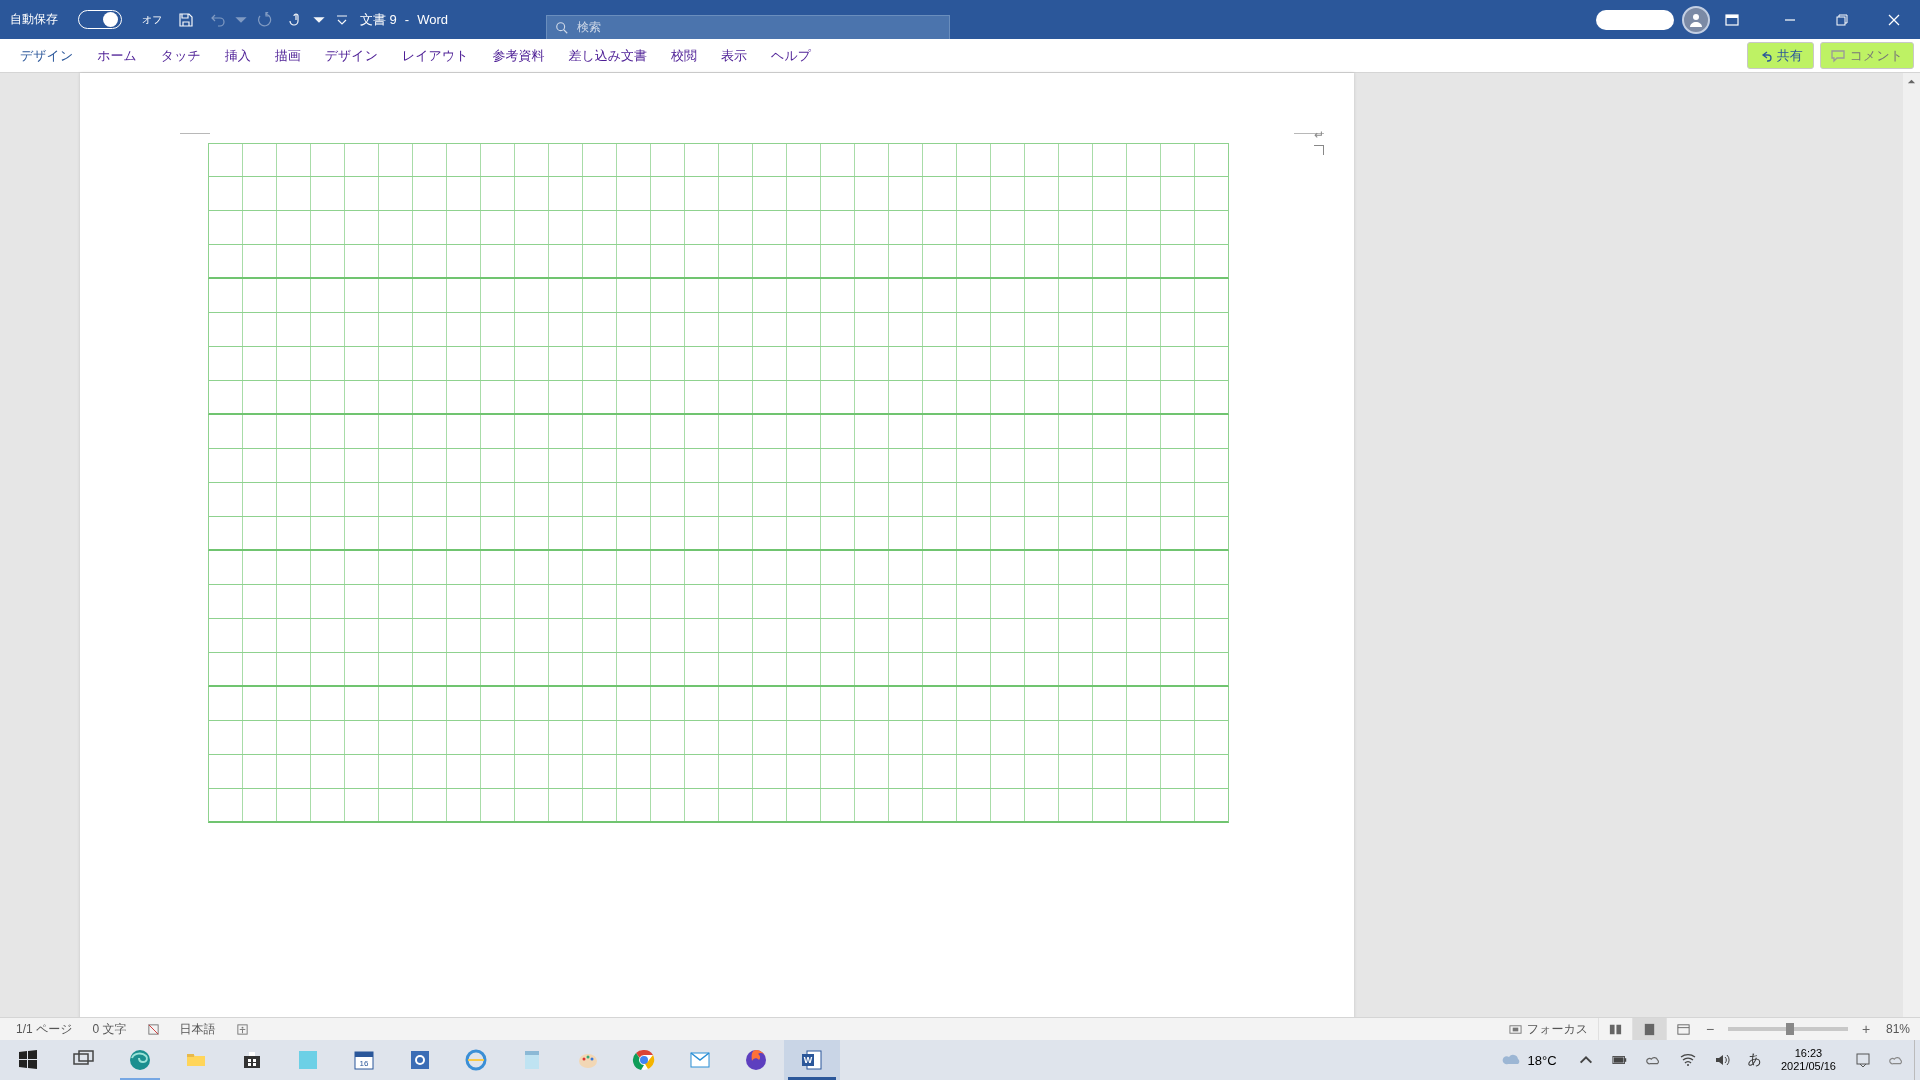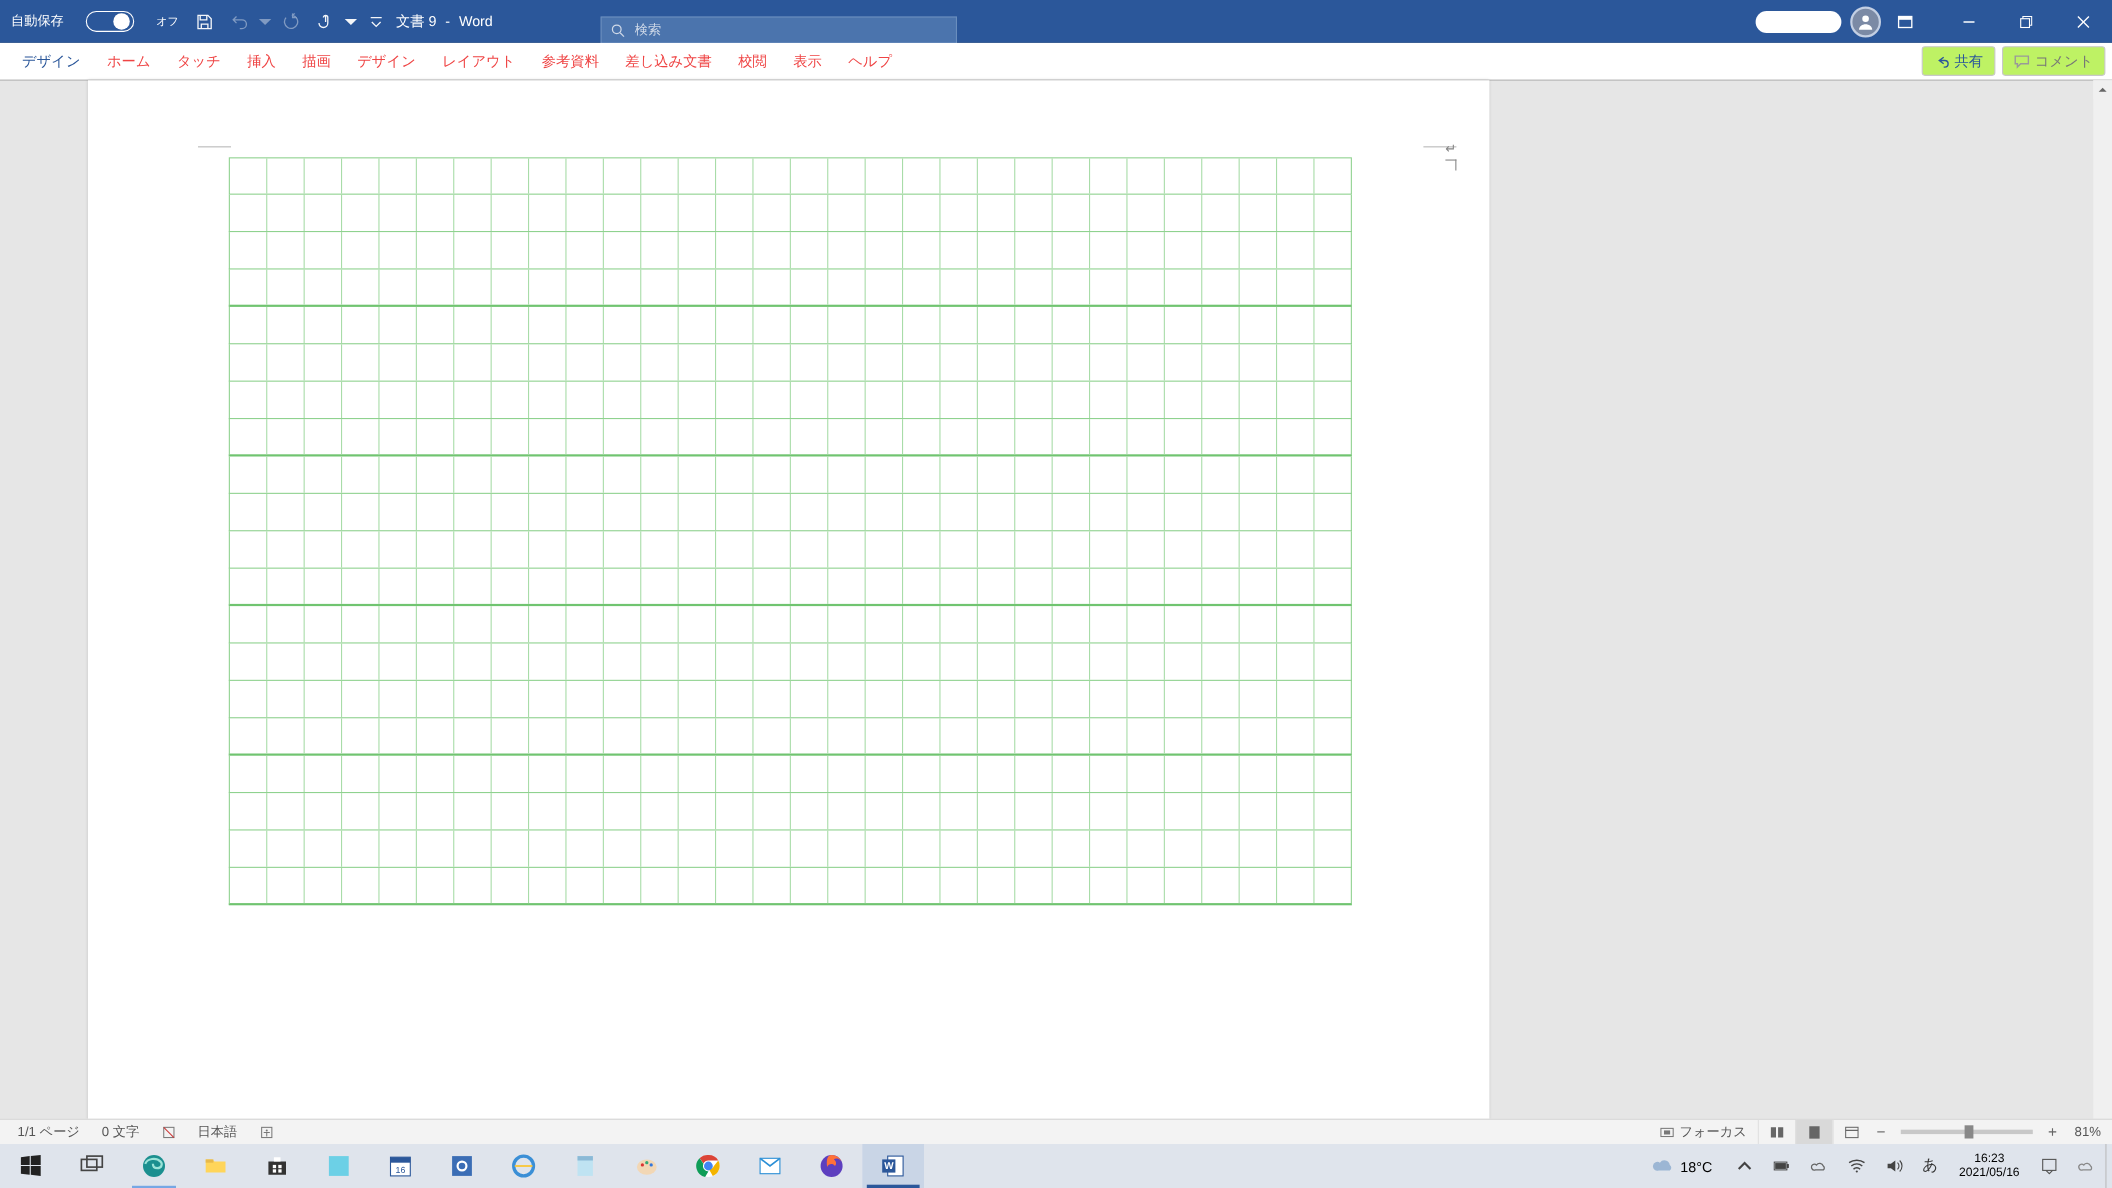--- a/index.html
+++ b/index.html
@@ -8,35 +8,35 @@
 
 .titlebar { height:39px; background:#2B579A; display:flex; align-items:center; color:#fff; font-size:12px; position:relative; }
 .autosave-wrap { display:flex; align-items:center; padding-left:10px; gap:20px; }
 .autosave-toggle { width:44px; height:19px; border:1px solid #fff; border-radius:10px; display:flex; align-items:center; justify-content:flex-end; padding:0 3px; background:transparent;}
 .autosave-pill { width:15px; height:15px; background:#fff; border-radius:50%; }
 .qat { display:flex; align-items:center; gap:0; margin-left:8px;}
 .qat-btn { width:32px; height:39px; display:flex; align-items:center; justify-content:center; color:#fff; opacity:.95;}
 .qat-btn.disabled{opacity:.4;}
 .qat-btn svg{width:16px;height:16px;}
 .doc-title { position:absolute; left:360px; display:flex; align-items:center; gap:8px; font-size:13px;}
-.search-box { position:absolute; left:546px; width:324px; height:25px; background:#4b74ad; border:1px solid #6a8ebd; display:flex; align-items:center; padding:0 8px; color:#cfd9e8; font-size:12px; gap:8px;margin-top:16px;}
+.search-box { position:absolute; left:546px; width:404px; height:25px; background:#4b74ad; border:1px solid #6a8ebd; display:flex; align-items:center; padding:0 8px; color:#cfd9e8; font-size:12px; gap:8px;margin-top:16px;}
 .search-box svg{width:14px;height:14px;}
 .user-area { position:absolute; right:210px; display:flex; align-items:center; gap:8px;}
 .user-pill { width:78px; height:20px; background:#fff; border-radius:10px;}
 .avatar { width:28px; height:28px; border-radius:50%; background:#7b8aa5; border:2px solid #c3cfe3; display:flex; align-items:center; justify-content:center;}
 .avatar svg{width:16px;height:16px;fill:#fff;}
 .win-btns { position:absolute; right:0; display:flex; height:39px;}
 .w-btn { width:52px; display:flex; align-items:center; justify-content:center; color:#fff;}
 .w-btn svg{width:12px;height:12px;}
 .ribbon-display-btn{position:absolute; right:168px; width:40px; height:39px; display:flex;align-items:center;justify-content:center;color:#fff;}
 .ribbon-display-btn svg{width:16px;height:16px;}
 
 
 .ribbon-row { height:34px; background:#fff; border-bottom:1px solid #d5d5d5; display:flex; align-items:stretch; padding-left:8px; position:relative;}
-.rtab { padding:0 12px; display:flex; align-items:center; font-size:13px; color:#ef4444;}
+.rtab { padding:0 12px; display:flex; align-items:center; font-size:13px; color:#4c1d95;}
 .rtab.file { color:#2B579A; font-weight:400;}
 .ribbon-right { position:absolute; right:6px; top:3px; display:flex; gap:6px;}
 .share-btn,.comment-btn{height:27px;border:1px solid #c8c8c8;border-radius:3px;display:flex;align-items:center;padding:0 10px;font-size:13px;gap:5px;background:#bef264;color:#2B579A;}
 .comment-btn{color:#777;}
 .share-btn svg,.comment-btn svg{width:14px;height:14px;}
 
 
 .doc-area { position:absolute; top:73px; left:0; right:0; bottom:28px; background:#e6e6e6; }
 .page { position:absolute; top:0; left:80px; width:1274px; height:100%; background:#fff; box-shadow:0 0 3px rgba(0,0,0,.15);}
 .vscroll { position:absolute; right:0; top:0; bottom:0; width:17px; background:#f0f0f0;}

